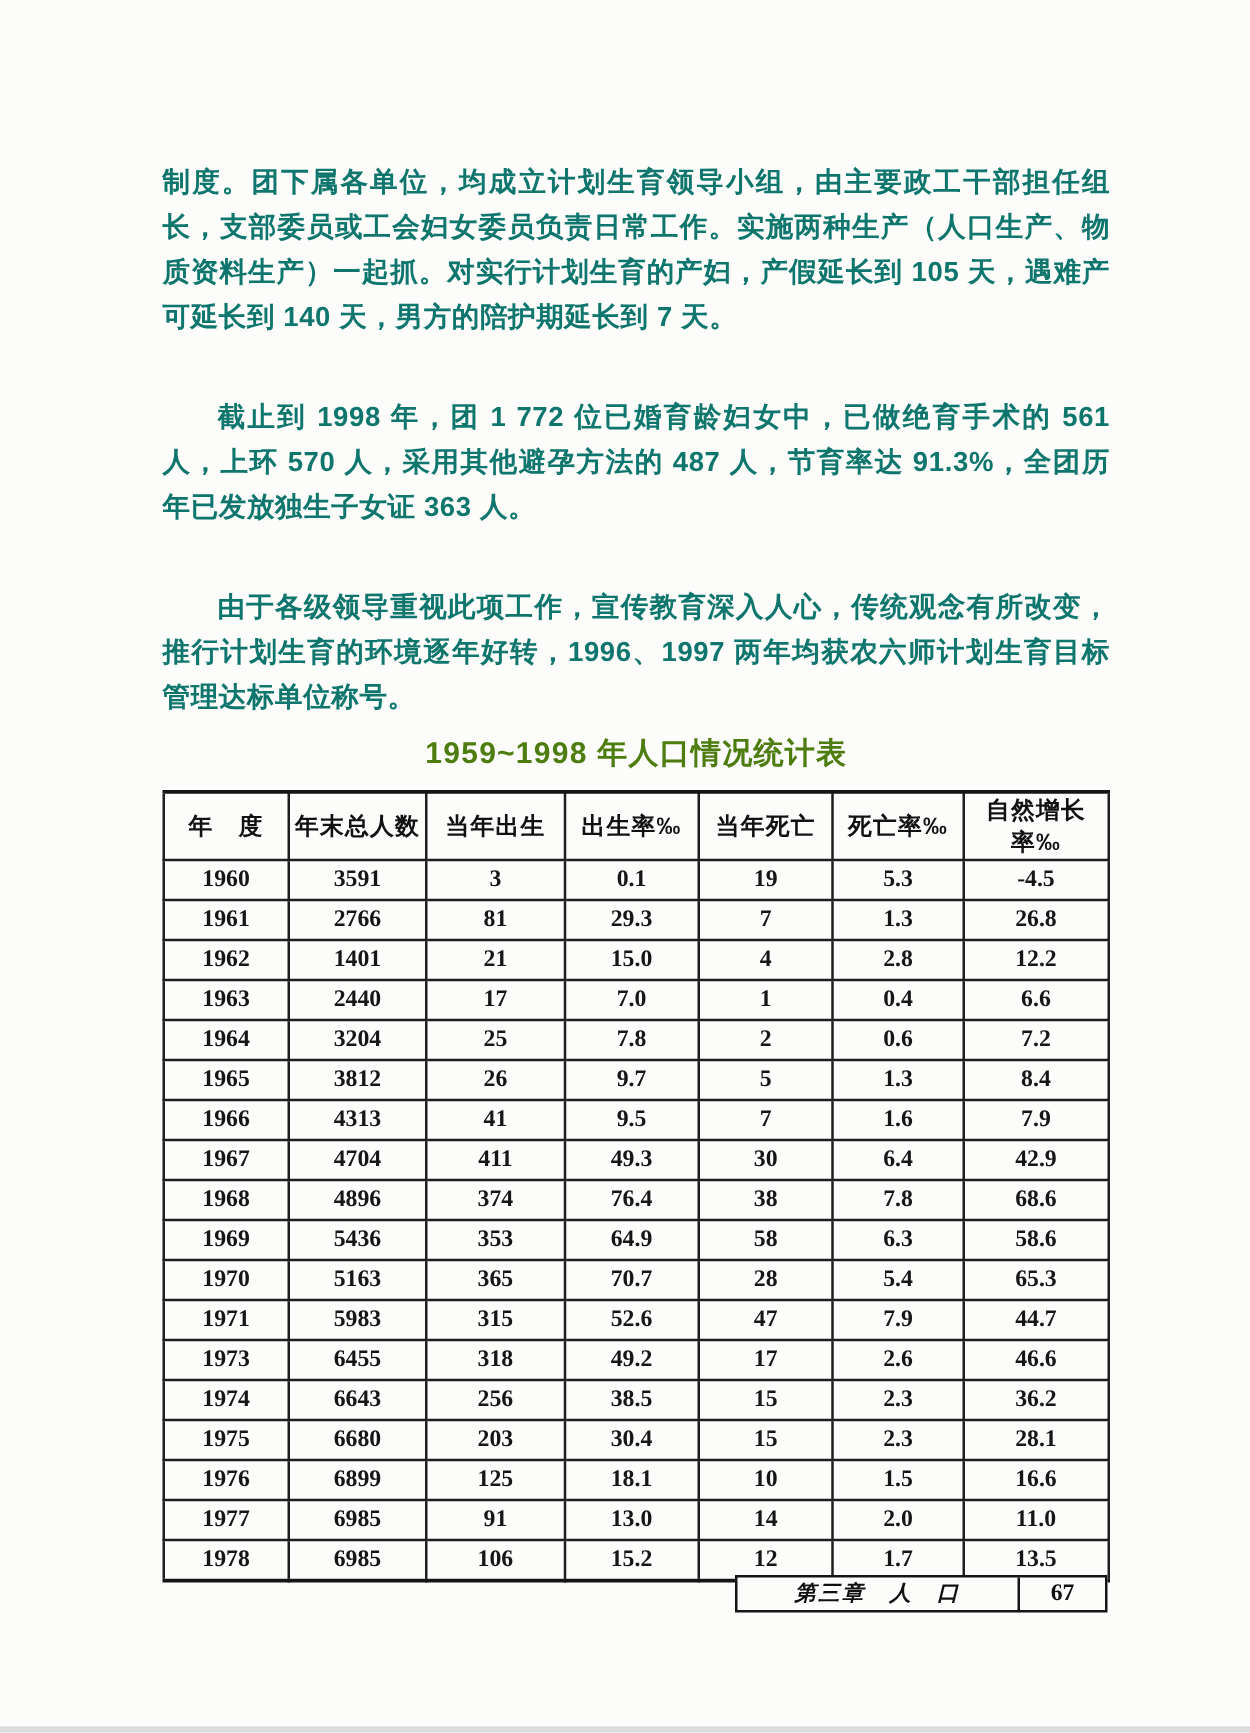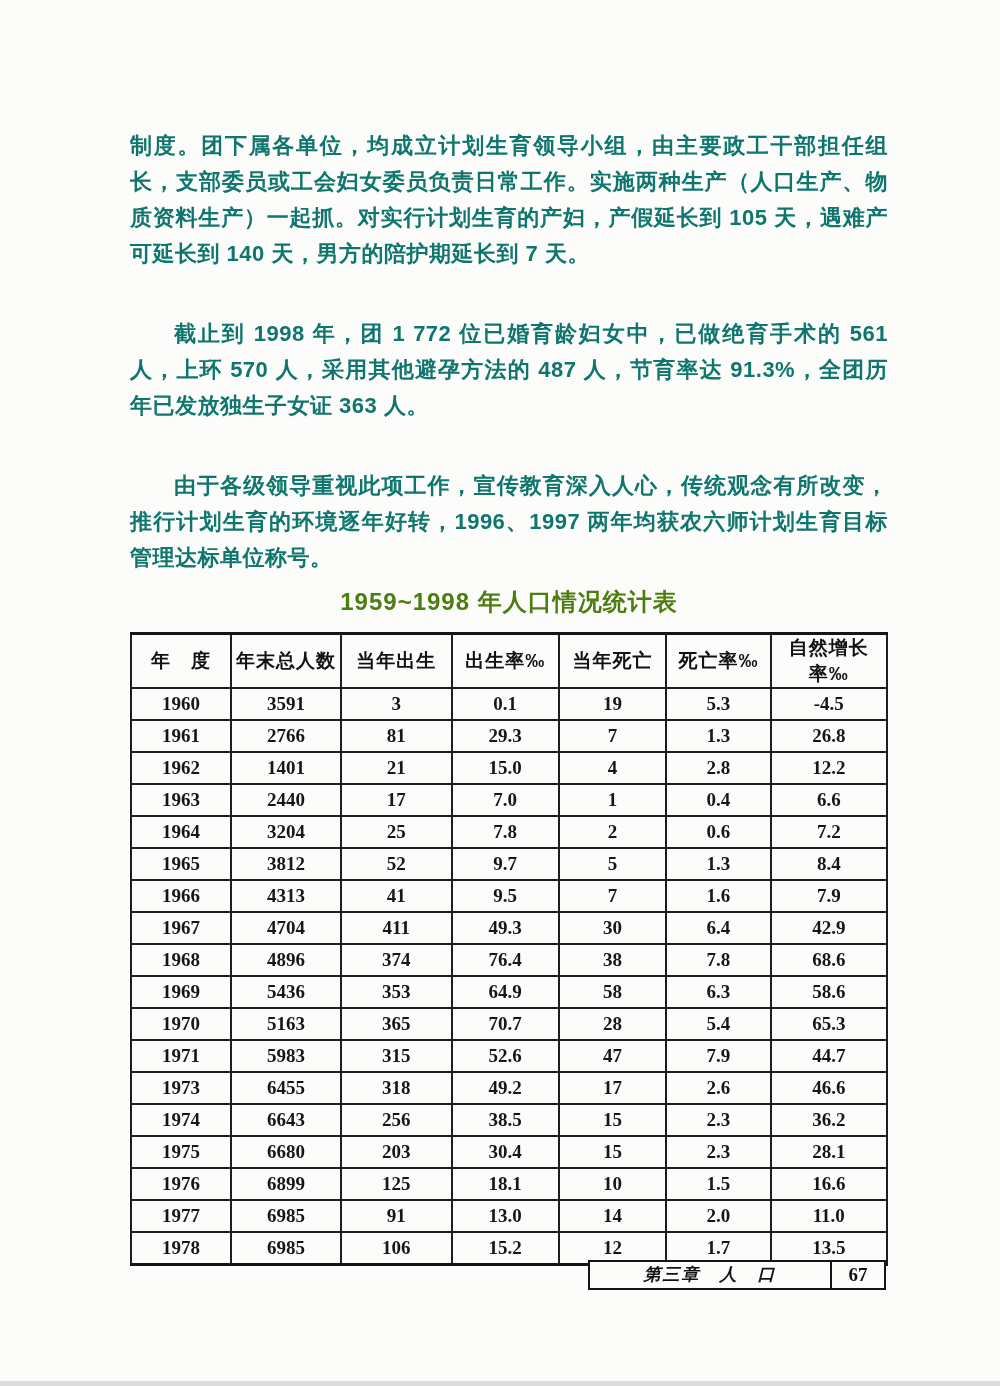--- a/index.html
+++ b/index.html
@@ -85,21 +85,21 @@
     text-align: center;
     line-height: 25px;
     font-family: "Liberation Serif", serif;
     font-style: italic;
     font-weight: bold;
     font-size: 17px;
     letter-spacing: 2px;
     color: #111;
   }
   .footer-page {
-    width: 52px;
+    width: 68px;
     text-align: center;
     line-height: 25px;
     font-family: "Liberation Serif", serif;
     font-weight: bold;
     font-size: 19px;
     color: #111;
   }
 </style>
 </head>
 <body>
@@ -178,21 +178,21 @@
             <td>3204</td>
             <td>25</td>
             <td>7.8</td>
             <td>2</td>
             <td>0.6</td>
             <td>7.2</td>
           </tr>
           <tr>
             <td>1965</td>
             <td>3812</td>
-            <td>52</td>
+            <td>26</td>
             <td>9.7</td>
             <td>5</td>
             <td>1.3</td>
             <td>8.4</td>
           </tr>
           <tr>
             <td>1966</td>
             <td>4313</td>
             <td>41</td>
             <td>9.5</td>

